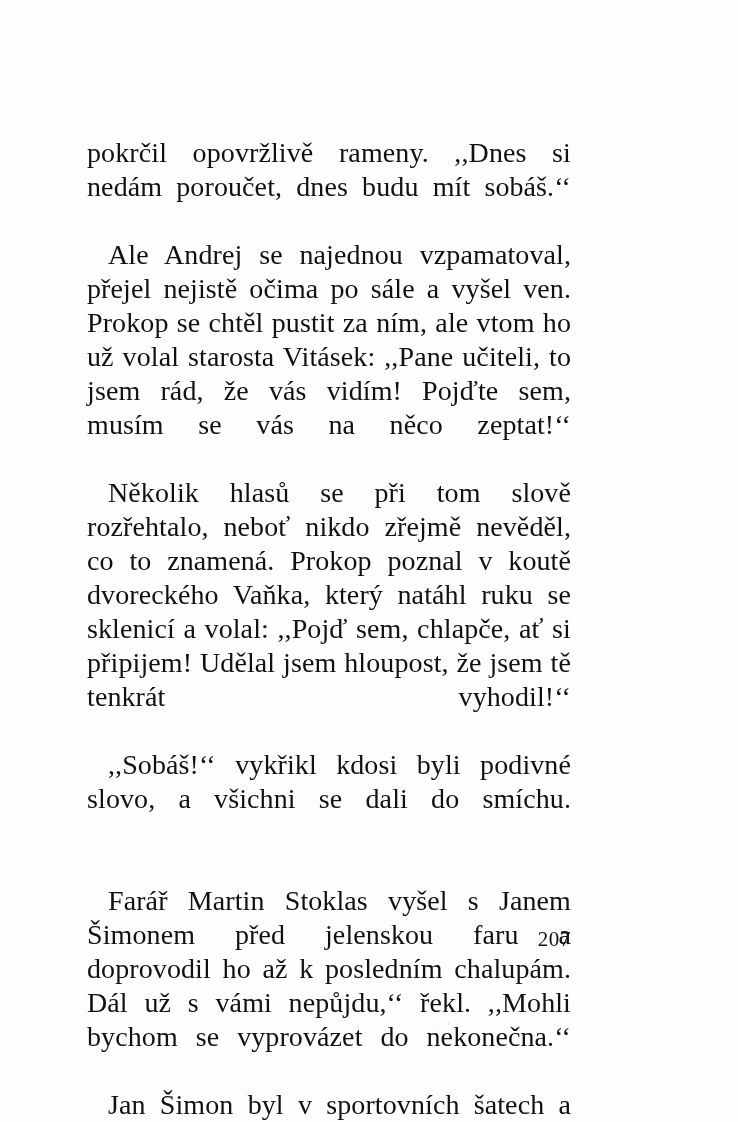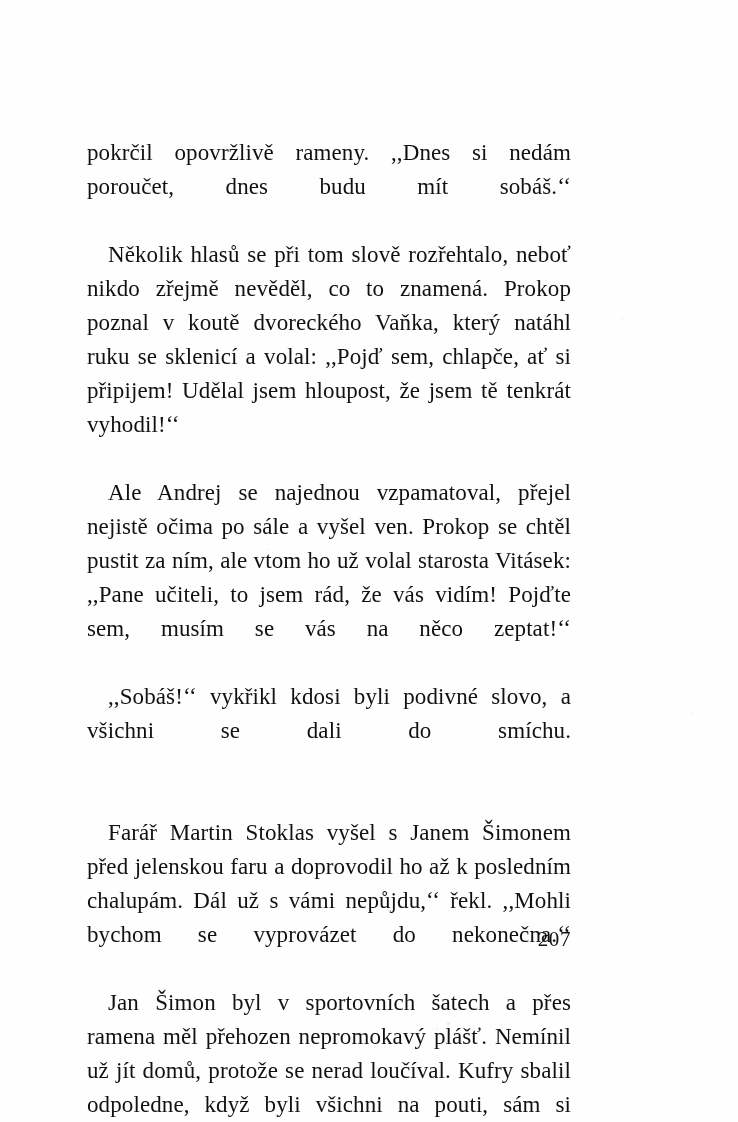--- a/index.html
+++ b/index.html
@@ -27,21 +27,21 @@
   
   .textblock {
     position: absolute;
     left: 87px;
     top: 136px;
     width: 484px;
   }
 
   .para {
     margin: 0;
-    font-size: 23px;
+    font-size: 28px;
     line-height: 34px;
     text-align: justify;
     text-justify: inter-word;
     letter-spacing: 0.1px;
     word-spacing: 0.4px;
     hyphens: manual;
   }
 
   
   .para.flush {
@@ -89,22 +89,22 @@
   .speck.s4 { left: 690px; top: 712px;  width: 2px; height: 2px; opacity: .3; }
   .speck.s5 { left: 621px; top: 318px;  width: 2px; height: 2px; opacity: .3; }
 </style>
 </head>
 <body>
 
 <div class="page">
 
   <div class="textblock">
     <p class="para flush">pokrčil opovržlivě rameny. ,,Dnes si nedám poroučet, dnes budu mít sobáš.‘‘</p>
+    <p class="para indent">Ale Andrej se najednou vzpamatoval, přejel nejistě očima po sále a vyšel ven. Prokop se chtěl pustit za ním, ale vtom ho už volal starosta Vitásek: ,,Pane učiteli, to jsem rád, že vás vidím! Pojďte sem, musím se vás na něco zeptat!‘‘</p>
     <p class="para indent">Několik hlasů se při tom slově rozřehtalo, neboť nikdo zřejmě nevěděl, co to znamená. Prokop poznal v koutě dvoreckého Vaňka, který natáhl ruku se sklenicí a volal: ,,Pojď sem, chlapče, ať si připijem! Udělal jsem hloupost, že jsem tě tenkrát vyhodil!‘‘</p>
-    <p class="para indent">Ale Andrej se najednou vzpamatoval, přejel nejistě očima po sále a vyšel ven. Prokop se chtěl pustit za ním, ale vtom ho už volal starosta Vitásek: ,,Pane učiteli, to jsem rád, že vás vidím! Pojďte sem, musím se vás na něco zeptat!‘‘</p>
     <p class="para indent">,,Sobáš!‘‘ vykřikl kdosi byli podivné slovo, a všichni se dali do smíchu.</p>
     <p class="para indent section-gap">Farář Martin Stoklas vyšel s Janem Šimonem před jelenskou faru a doprovodil ho až k posledním chalupám. Dál už s vámi nepůjdu,‘‘ řekl. ,,Mohli bychom se vyprovázet do nekonečna.‘‘</p>
     <p class="para indent">Jan Šimon byl v sportovních šatech a přes ramena měl přehozen nepromokavý plášť. Nemínil už jít domů, protože se nerad loučíval. Kufry sbalil odpoledne, když byli všichni na pouti, sám si zapřáhl Karlovu vranku a odvezl si je do Ořechova na nádraží.</p>
 
   </div>
 
   <div class="folio">207</div>
 
   <div class="speck s1"></div>
   <div class="speck s2"></div>

